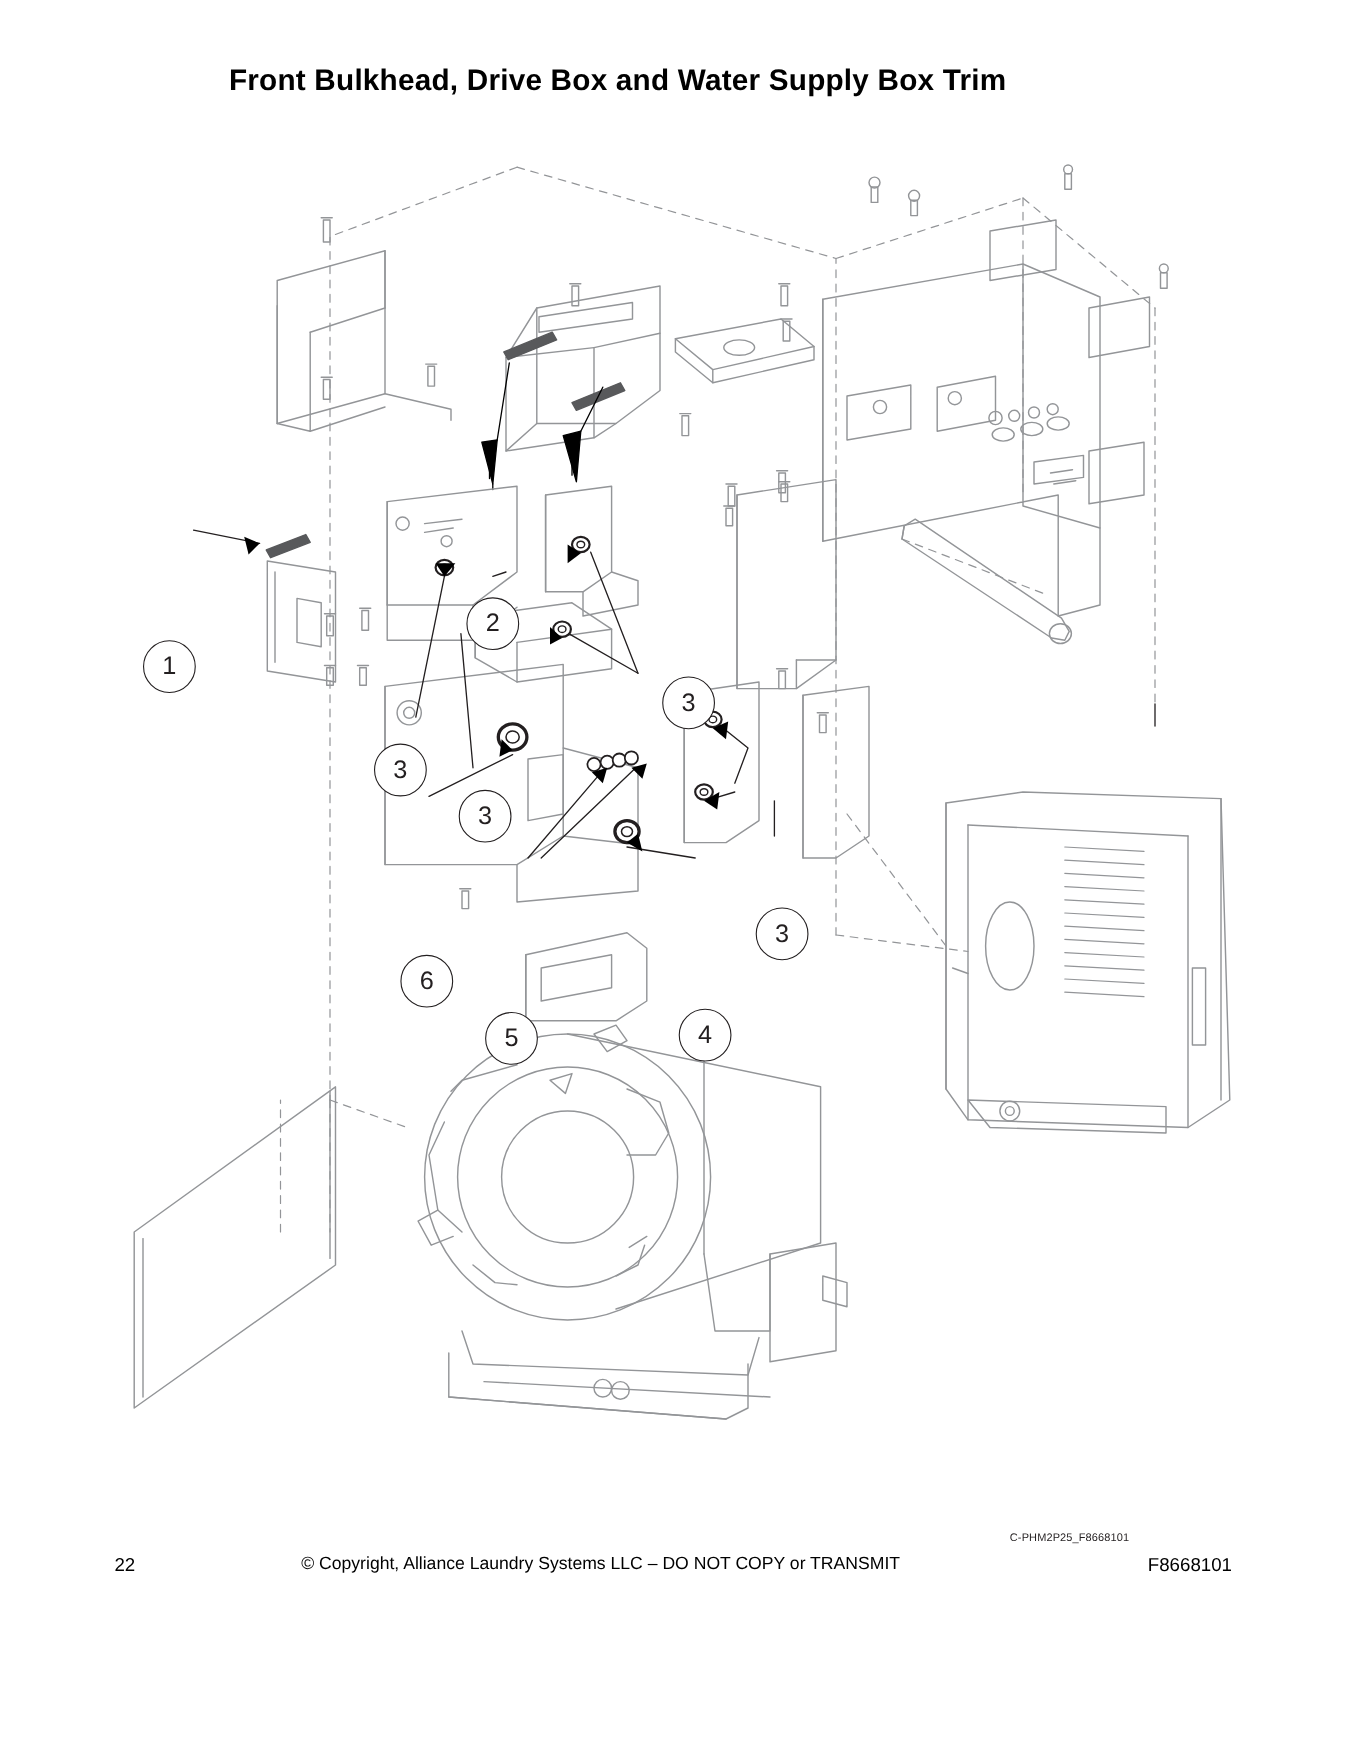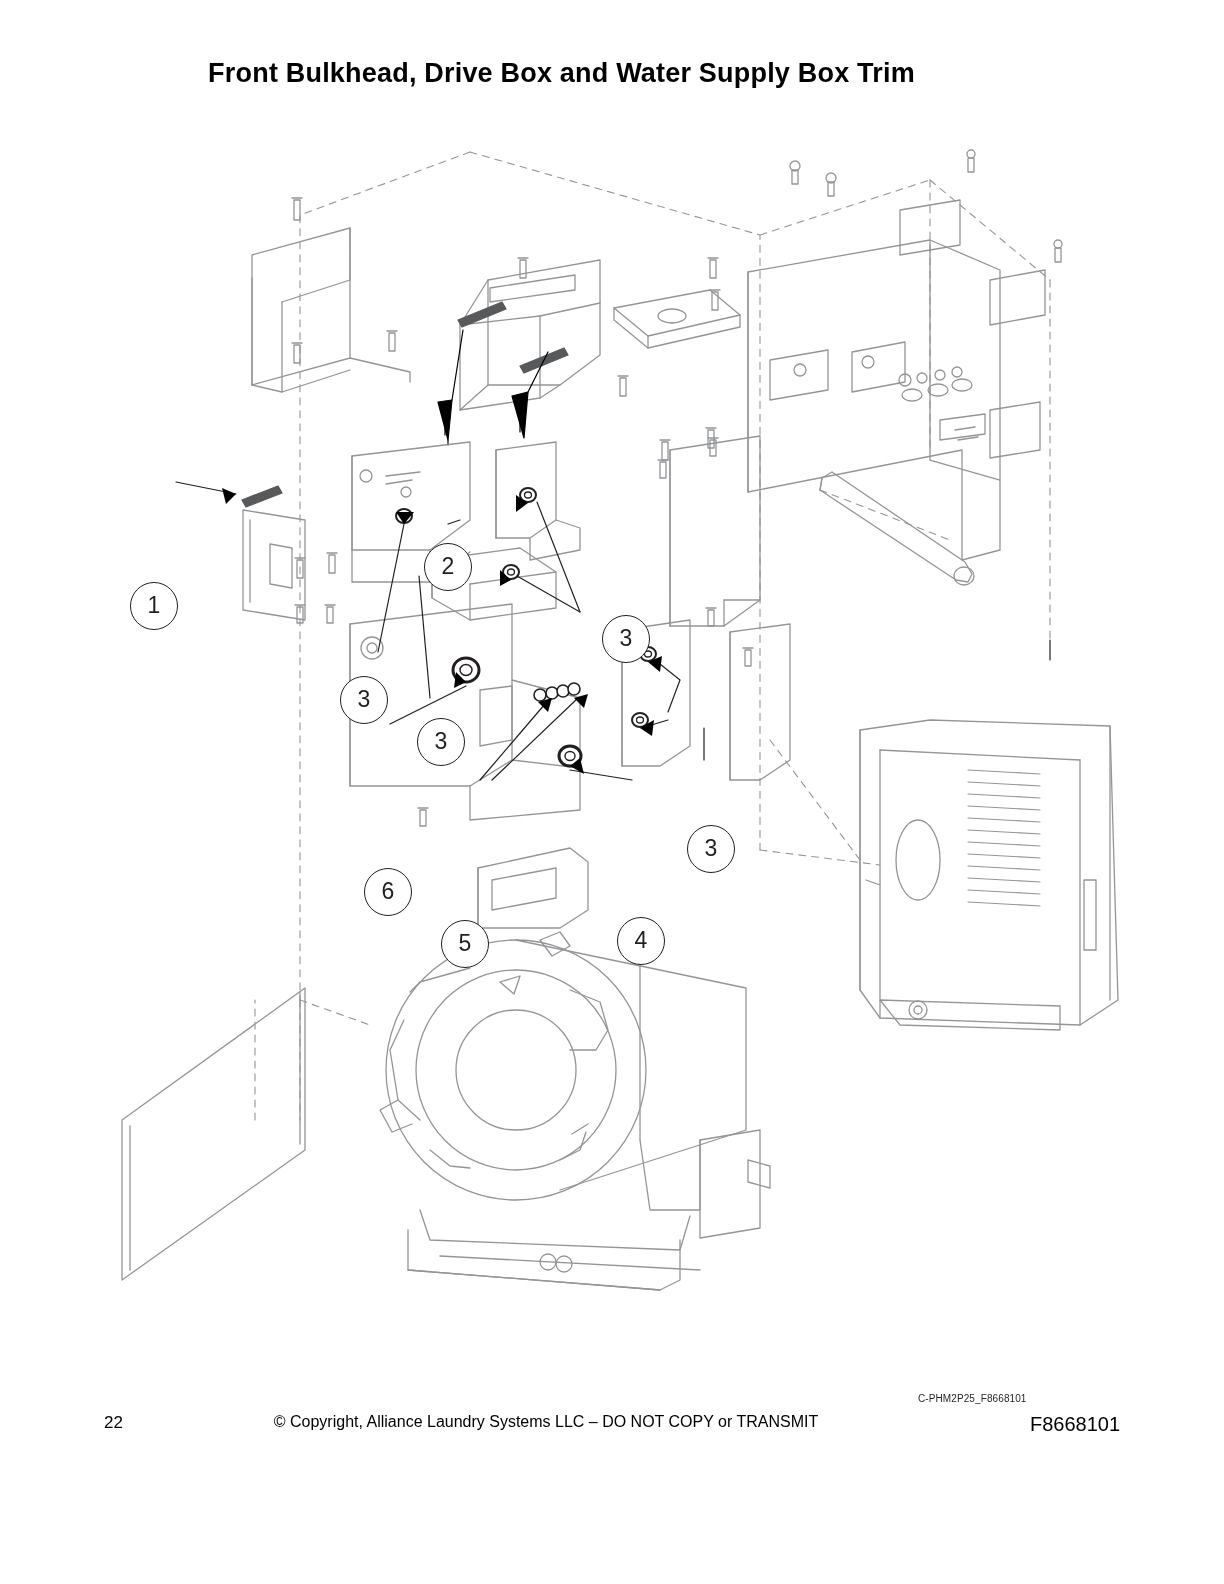--- a/index.html
+++ b/index.html
@@ -80,21 +80,21 @@
     left: 0;
     top: 0;
     width: 1092px;
     text-align: center;
     font-size: 16px;
   }
   #footer-docnum {
     position: absolute;
     right: 104px;
     top: 0;
-    font-size: 20px;
+    font-size: 17px;
   }
 </style>
 </head>
 <body>
 
 <div id="page">
 
   <div id="page-title">Front Bulkhead, Drive Box and Water Supply Box Trim</div>
 
   <div id="diagram-area">

